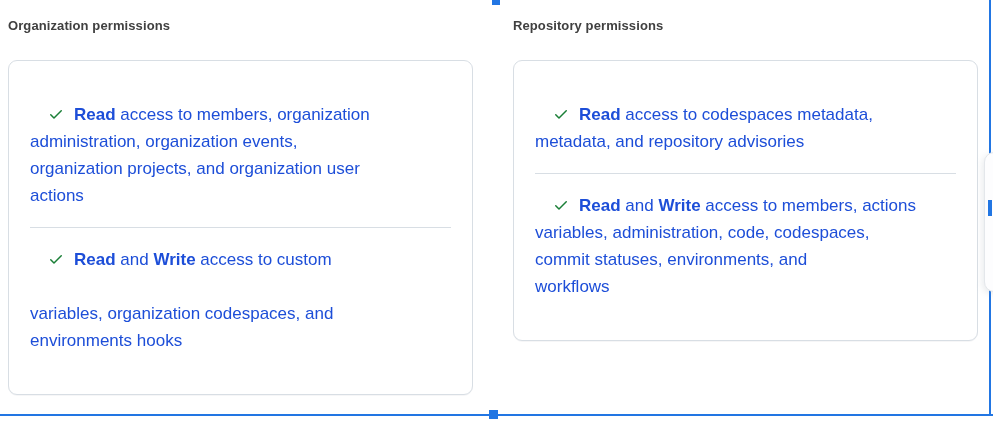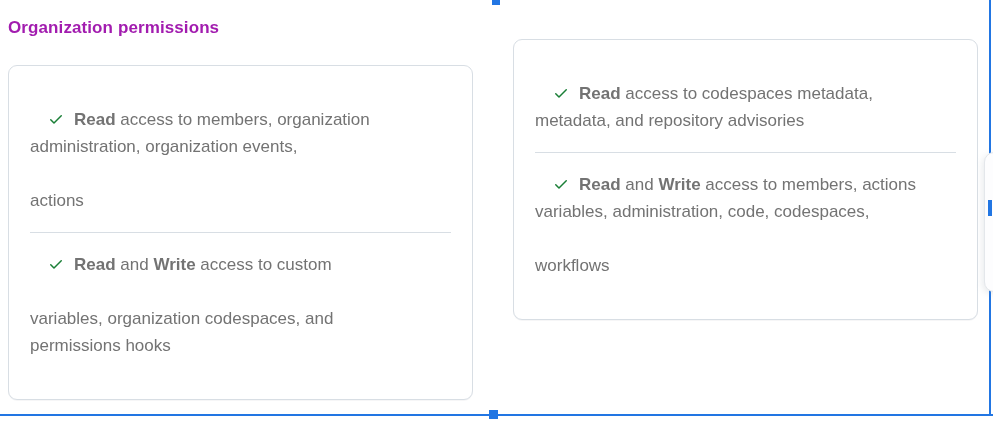--- a/index.html
+++ b/index.html
@@ -4,28 +4,28 @@
 <style>
   html,body{margin:0;padding:0;background:#fff}
   body{
     width:993px;height:421px;position:relative;overflow:hidden;
     font-family:"Liberation Sans",sans-serif;color:#1f2328;
   }
   .stage{position:absolute;inset:0;}
   .columns{display:flex;gap:40px;padding:12px 0 0 8px;}
   .col{width:465px;flex:0 0 465px;}
   .panel-title{
-    font-size:17px;font-weight:700;margin:6px 0 0 0;letter-spacing:.1px;color:#a21caf;
+    font-size:13px;font-weight:700;margin:6px 0 0 0;letter-spacing:.1px;color:#404040;
   }
   .card{
     margin-top:27px;background:#fff;border:1px solid #d8dee4;border-radius:9px;
     padding:22px 21px;box-shadow:0 1px 0 rgba(31,35,40,.04);box-sizing:border-box;
   }
   .perm-list{list-style:none;margin:0;padding:0;}
-  .perm-item{padding:18px 0;font-size:17px;line-height:27px;color:#737373;}
+  .perm-item{padding:18px 0;font-size:17px;line-height:27px;color:#1d4ed8;}
   .perm-item + .perm-item{border-top:1px solid #d8dee4;}
   .check{
     display:inline-block;width:16px;height:16px;margin:0 10px 0 18px;
     vertical-align:-2px;line-height:0;
   }
   .check svg{fill:#1a7f37;}
   .b{font-weight:700;}
   
   .sel-right-line{position:absolute;left:989px;top:0;width:2px;height:416px;background:#2276e3;z-index:4;}
   .peek-card{
@@ -44,37 +44,38 @@
 <div class="stage">
 
   <div class="columns">
 
     <section class="col">
       <h3 class="panel-title">Organization permissions</h3>
       <div class="card">
         <ul class="perm-list">
             <li class="perm-item"><span class="check"><svg viewBox="0 0 16 16" width="16" height="16" aria-hidden="true">
                   <path d="M13.78 4.22a.75.75 0 0 1 0 1.06l-7.25 7.25a.75.75 0 0 1-1.06 0L2.22 9.28a.751.751 0 0 1 .018-1.042.751.751 0 0 1 1.042-.018L6 10.94l6.72-6.72a.75.75 0 0 1 1.06 0Z"></path>
-                </svg></span><span class="b">Read</span><span> access to members, organization</span><br><span>administration, organization events,</span><br><br><span>actions</span></li>
+                </svg></span><span class="b">Read</span><span> access to members, organization</span><br><span>administration, organization events,</span><br><span>organization projects, and organization user</span><br><span>actions</span></li>
             <li class="perm-item"><span class="check"><svg viewBox="0 0 16 16" width="16" height="16" aria-hidden="true">
                   <path d="M13.78 4.22a.75.75 0 0 1 0 1.06l-7.25 7.25a.75.75 0 0 1-1.06 0L2.22 9.28a.751.751 0 0 1 .018-1.042.751.751 0 0 1 1.042-.018L6 10.94l6.72-6.72a.75.75 0 0 1 1.06 0Z"></path>
-                </svg></span><span class="b">Read</span><span> and </span><span class="b">Write</span><span> access to custom</span><br><br><span>variables, organization codespaces, and</span><br><span>permissions hooks</span></li>
+                </svg></span><span class="b">Read</span><span> and </span><span class="b">Write</span><span> access to custom</span><br><br><span>variables, organization codespaces, and</span><br><span>environments hooks</span></li>
           </ul>
       </div>
     </section>
 
     <section class="col">
+      <h3 class="panel-title">Repository permissions</h3>
       <div class="card">
         <ul class="perm-list">
             <li class="perm-item"><span class="check"><svg viewBox="0 0 16 16" width="16" height="16" aria-hidden="true">
                   <path d="M13.78 4.22a.75.75 0 0 1 0 1.06l-7.25 7.25a.75.75 0 0 1-1.06 0L2.22 9.28a.751.751 0 0 1 .018-1.042.751.751 0 0 1 1.042-.018L6 10.94l6.72-6.72a.75.75 0 0 1 1.06 0Z"></path>
                 </svg></span><span class="b">Read</span><span> access to codespaces metadata,</span><br><span>metadata, and repository advisories</span></li>
             <li class="perm-item"><span class="check"><svg viewBox="0 0 16 16" width="16" height="16" aria-hidden="true">
                   <path d="M13.78 4.22a.75.75 0 0 1 0 1.06l-7.25 7.25a.75.75 0 0 1-1.06 0L2.22 9.28a.751.751 0 0 1 .018-1.042.751.751 0 0 1 1.042-.018L6 10.94l6.72-6.72a.75.75 0 0 1 1.06 0Z"></path>
-                </svg></span><span class="b">Read</span><span> and </span><span class="b">Write</span><span> access to members, actions</span><br><span>variables, administration, code, codespaces,</span><br><br><span>workflows</span></li>
+                </svg></span><span class="b">Read</span><span> and </span><span class="b">Write</span><span> access to members, actions</span><br><span>variables, administration, code, codespaces,</span><br><span>commit statuses, environments, and</span><br><span>workflows</span></li>
           </ul>
       </div>
     </section>
 
   </div>
 
   <div class="sel-right-line"></div>
   <div class="peek-card"></div>
   <div class="sel-right-handle"></div>
   <div class="sel-bottom-line"></div>

